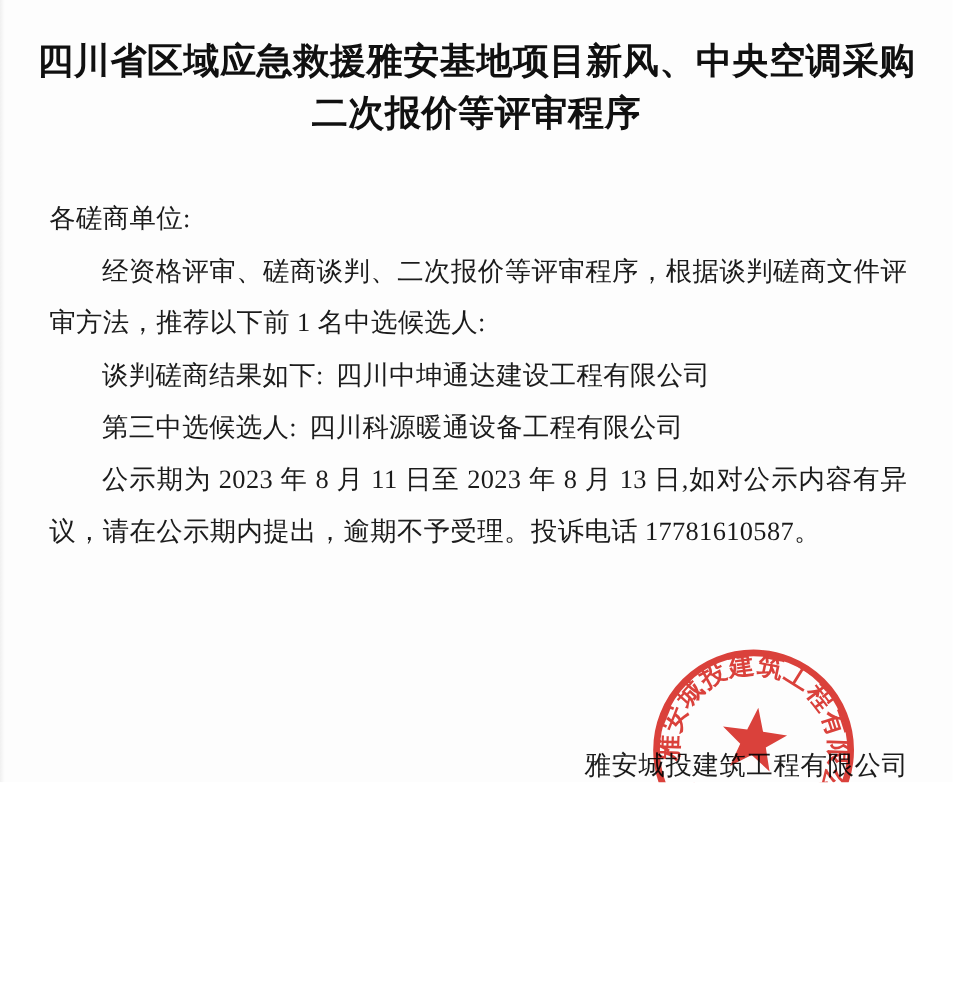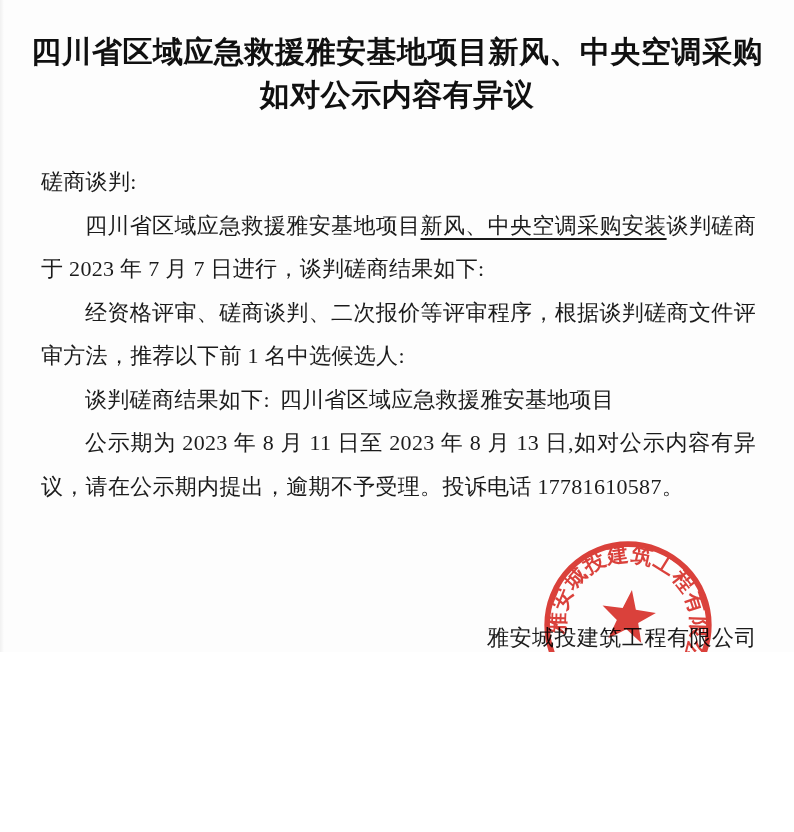--- a/index.html
+++ b/index.html
@@ -67,33 +67,33 @@
   .seal .arc-company{ font-size:21px; letter-spacing:1px; }
   .seal .arc-serial{ font-size:9.5px; letter-spacing:0.8px; font-weight:400; }
 </style>
 </head>
 <body>
 
 <div class="page">
 
   <h1 class="title">
     <span>四川省区域应急救援雅安基地项目新风、中央空调采购</span>
-    <span>如对公示内容有异议</span>
+    <span>二次报价等评审程序</span>
   </h1>
 
   <div class="content">
-    <p class="salutation">磋商谈判:</p>
+    <p class="salutation">各磋商单位:</p>
 
-    <p><span>四川省区域应急救援雅安基地项目</span><span class="u">新风、中央空调采购安装</span><span>谈判磋商于 2023 年 7 月 7 日进行，谈判磋商结果如下:</span></p>
 
     <p>经资格评审、磋商谈判、二次报价等评审程序，根据谈判磋商文件评审方法，推荐以下前 1 名中选候选人:</p>
 
-    <p class="candidate"><span class="c-label">谈判磋商结果如下:</span><span class="c-company">四川省区域应急救援雅安基地项目</span></p>
+    <p class="candidate"><span class="c-label">谈判磋商结果如下:</span><span class="c-company">四川中坤通达建设工程有限公司</span></p>
 
 
+    <p class="candidate"><span class="c-label">第三中选候选人:</span><span class="c-company">四川科源暖通设备工程有限公司</span></p>
 
     <p>公示期为 2023 年 8 月 11 日至 2023 年 8 月 13 日,如对公示内容有异议，请在公示期内提出，逾期不予受理。投诉电话 17781610587。</p>
   </div>
 
   <div class="signature">
     <div class="sig-company">雅安城投建筑工程有限公司</div>
     <div class="sig-date">2023 年 8 月 11 日</div>
   </div>
 
   <svg class="seal" viewBox="0 0 180 180" aria-hidden="true">

